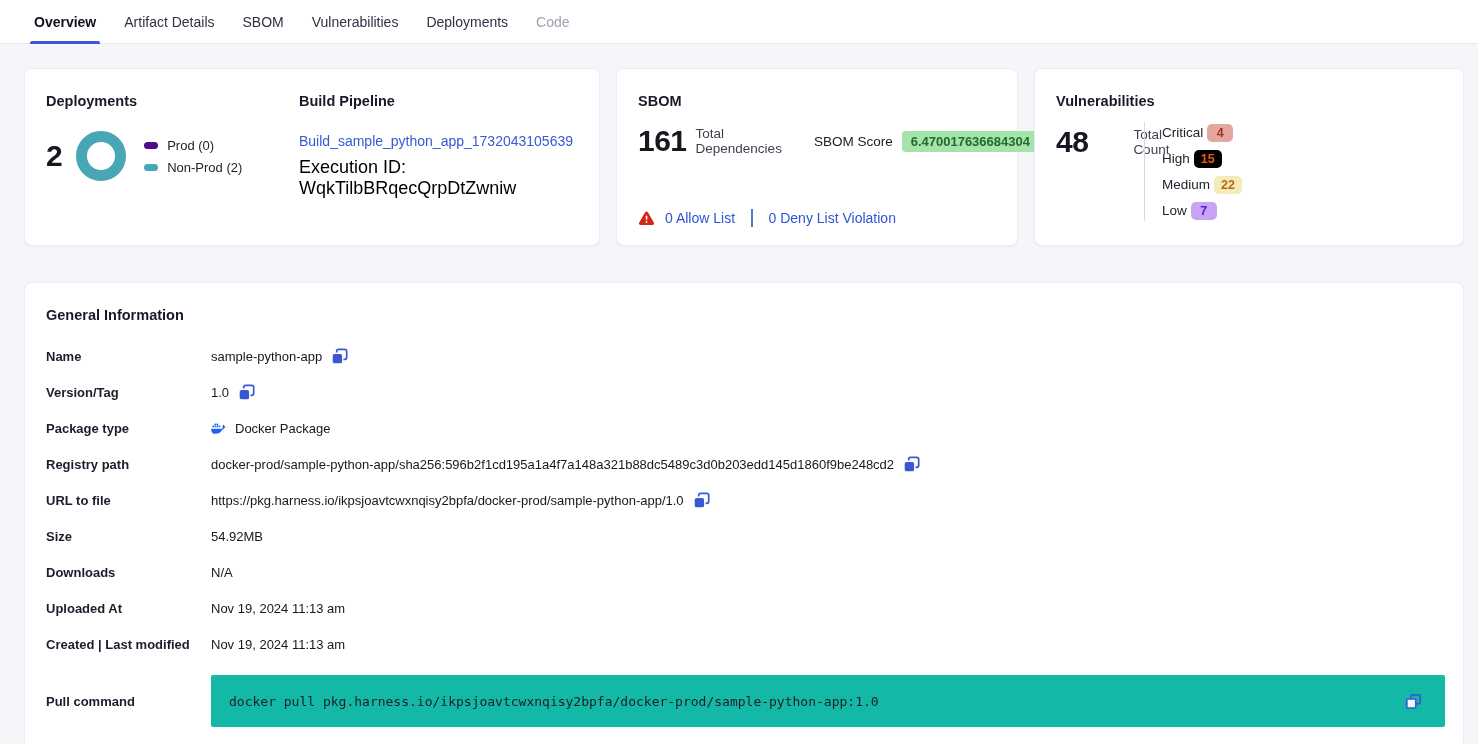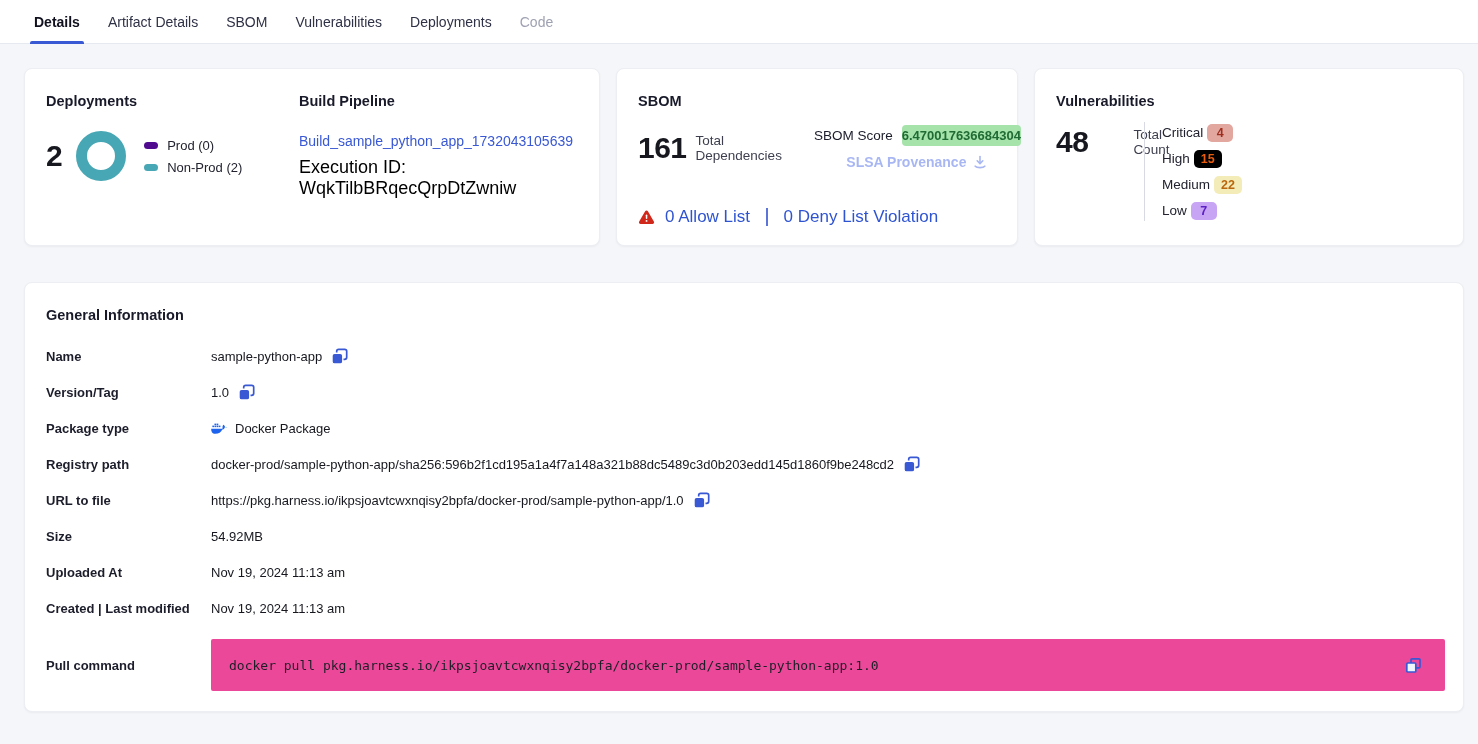--- a/index.html
+++ b/index.html
@@ -32,25 +32,25 @@
   .pipeline-link { display:inline-block; margin-top:24px; font-size:14px; color:#3958d4; text-decoration:none; cursor:pointer; }
   .exec-id { margin-top:7px; font-size:18px; color:#000000; }
 
   
   .card-sbom { width:402px; height:178px; padding:24px 21px 18px 21px; display:flex; flex-direction:column; }
   .sbom-mid { display:flex; align-items:center; margin-top:16px; }
   .stat { display:flex; flex-direction:row; gap:9px; }
   .stat-label { font-size:13.5px; color:#3d3f4e; }
   .vdiv { width:1px; background:#d8dae3; align-self:stretch; }
   .sbom-mid .vdiv { margin:0 0 0 14px; }
-  .score-col { padding-left:18px; display:flex; flex-direction:column; gap:8px; }
+  .score-col { padding-left:18px; display:flex; flex-direction:row; gap:28px; }
   .score-row { display:flex; align-items:center; gap:9px; font-size:13.5px; color:#1b1c2a; white-space:nowrap; }
-  .score-badge { font-size:13px; font-weight:600; padding:3px 0; border-radius:4px; }
+  .score-badge { font-size:13px; font-weight:600; padding:3px 9px; border-radius:4px; }
   .slsa-row { display:flex; align-items:center; justify-content:center; gap:6px; font-size:14px; font-weight:700; cursor:pointer; }
-  .sbom-links { margin-top:auto; display:flex; align-items:center; gap:10px; font-size:17px; }
+  .sbom-links { margin-top:auto; display:flex; align-items:center; gap:10px; font-size:14px; }
   .sbom-links a { color:#2f54d1; text-decoration:none; cursor:pointer; }
   .link-sep { width:1.5px; height:18px; background:#5c74d8; margin:0 6px; }
 
   
   .card-vuln { flex:1; height:178px; padding:24px 21px 18px 21px; }
   .vuln-body { display:flex; margin-top:13px; }
   .vuln-body .stat { width:88px; flex:none; margin-top:5px;gap:45px; }
   .vuln-body .vdiv { margin-right:17px; }
   .sev-list { display:flex; flex-direction:column; gap:5px; }
   .sev-row { display:flex; align-items:center; height:21px; font-size:13.5px; color:#22232f; }
@@ -59,30 +59,30 @@
 
   
   .gi-card { margin-top:36px; width:1440px; padding:24px 18px 20px 21px; }
   .gi-rows { margin-top:15px; }
   .gi-row { display:flex; align-items:center; height:36px; }
   .gi-label { width:165px; flex:none; font-size:13px; font-weight:700; color:#1c1d2b; }
   .gi-value { font-size:13px; color:#17181f; display:flex; align-items:center; }
   .copy-btn { margin-left:9px; display:inline-flex; cursor:pointer; }
   .docker-ico { margin-right:7px; display:inline-flex; }
   .pull-row { display:flex; align-items:center; margin-top:13px; }
-  .pull-box { flex:1; height:52px; background:#ec4899; border-radius:2px; display:flex; align-items:center; padding:0 22px 0 18px; }
+  .pull-box { flex:1; height:52px; background:#14b8a6; border-radius:2px; display:flex; align-items:center; padding:0 22px 0 18px; }
   .pull-cmd { flex:1; font-family:"DejaVu Sans Mono", monospace; font-size:13px; color:#1d1e28; white-space:nowrap; overflow:hidden; }
 </style>
 </head>
 <body>
 
 <div class="page">
 
   <nav class="tabbar">
-    <div class="tab active">Details</div>
+    <div class="tab active">Overview</div>
     <div class="tab">Artifact Details</div>
     <div class="tab">SBOM</div>
     <div class="tab">Vulnerabilities</div>
     <div class="tab">Deployments</div>
     <div class="tab disabled">Code</div>
   </nav>
 
   <main class="content">
 
     <div class="cards-row">
@@ -253,20 +253,26 @@
           </span>
         </div>
 
         <div class="gi-row">
           <span class="gi-label">Size</span>
           <span class="gi-value">
               <span>54.92MB</span>
             </span>
         </div>
 
+        <div class="gi-row">
+          <span class="gi-label">Downloads</span>
+          <span class="gi-value">
+              <span>N/A</span>
+            </span>
+        </div>
 
         <div class="gi-row">
           <span class="gi-label">Uploaded At</span>
           <span class="gi-value">
               <span>Nov 19, 2024 11:13 am</span>
             </span>
         </div>
 
         <div class="gi-row">
           <span class="gi-label">Created | Last modified</span>

